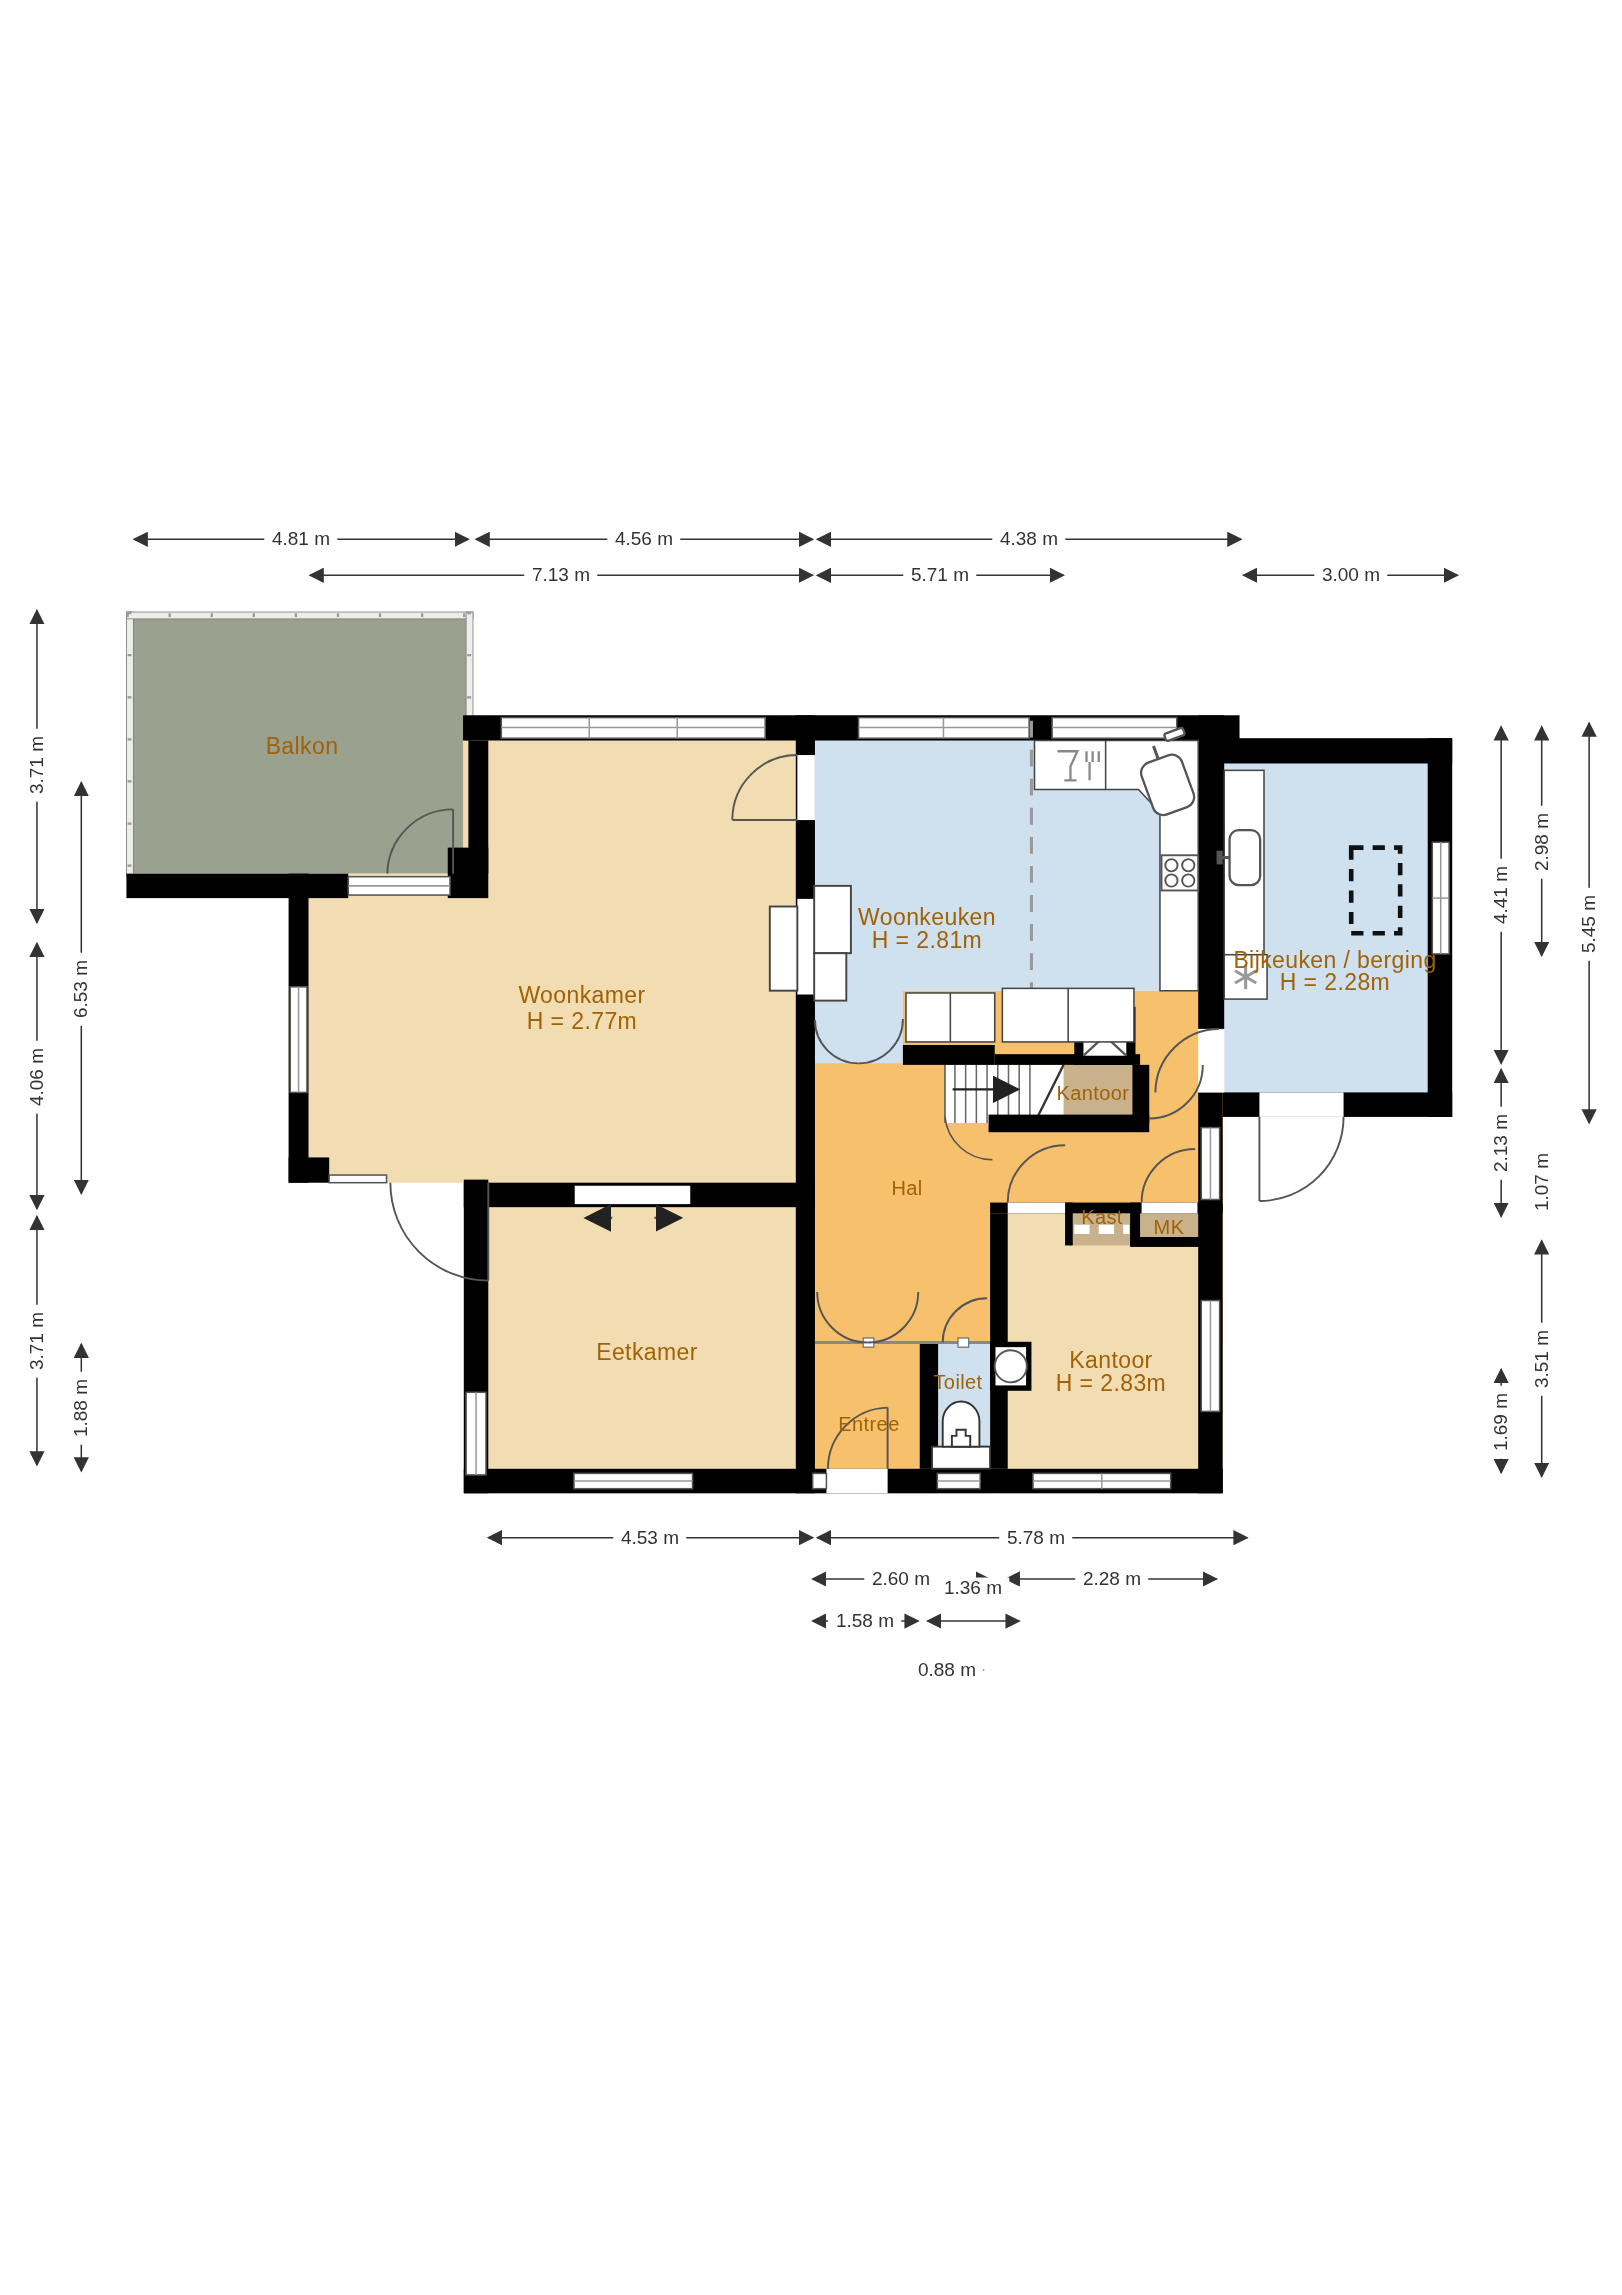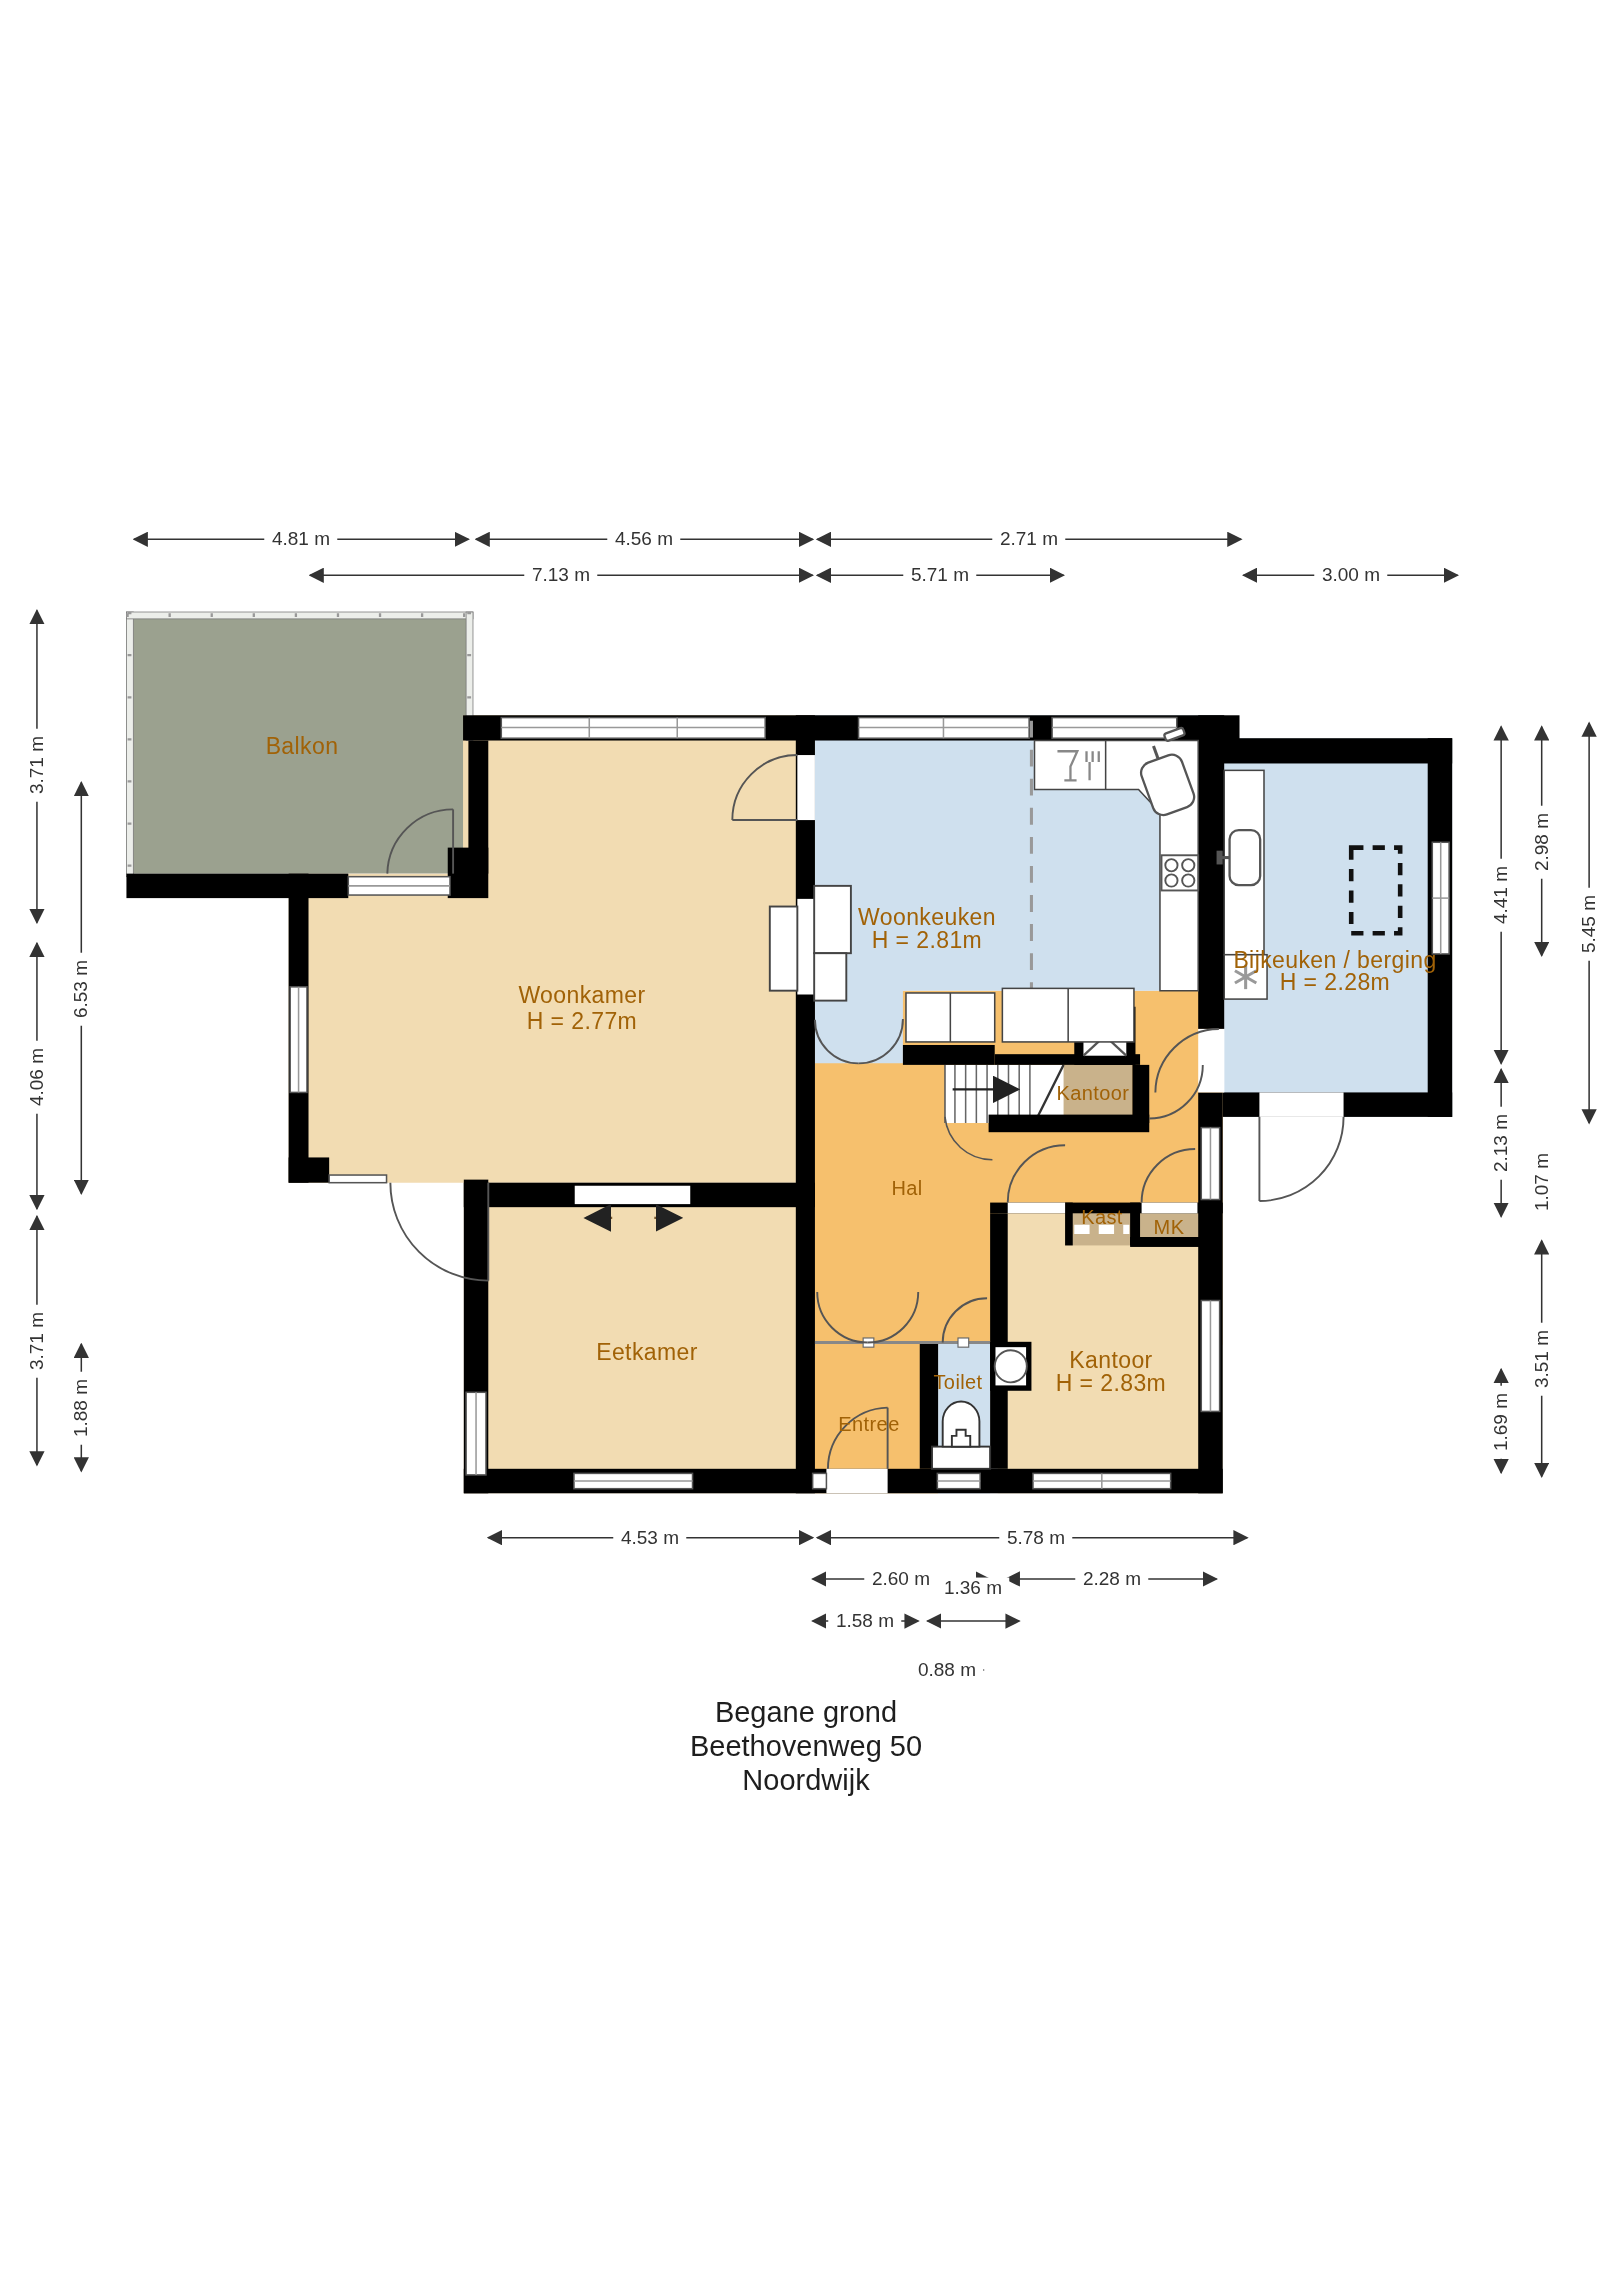--- a/index.html
+++ b/index.html
@@ -281,21 +281,21 @@
     <line x1="1062" y1="2064" x2="1293" y2="2064" marker-start="url(#ah)" marker-end="url(#ah)"></line>
     <line x1="1315" y1="2064" x2="1590" y2="2064" marker-start="url(#ah)" marker-end="url(#ah)"></line>
     <line x1="1062" y1="2119" x2="1200" y2="2119" marker-start="url(#ah)" marker-end="url(#ah)"></line>
     <line x1="1212" y1="2119" x2="1332" y2="2119" marker-start="url(#ah)" marker-end="url(#ah)"></line>
     <line x1="1192" y1="2183" x2="1285" y2="2183" marker-start="url(#ah)" marker-end="url(#ah)"></line>
   </g>
 </svg>
 
 <div class="dim" style="left:301px;top:539px">4.81 m</div>
 <div class="dim" style="left:644px;top:539px">4.56 m</div>
-<div class="dim" style="left:1029px;top:539px">2.71 m</div>
+<div class="dim" style="left:1029px;top:539px">4.38 m</div>
 <div class="dim" style="left:561px;top:575px">7.13 m</div>
 <div class="dim" style="left:940px;top:575px">5.71 m</div>
 <div class="dim" style="left:1351px;top:575px">3.00 m</div>
 <div class="dim v" style="left:37px;top:765px">3.71 m</div>
 <div class="dim v" style="left:37px;top:1077px">4.06 m</div>
 <div class="dim v" style="left:37px;top:1341px">3.71 m</div>
 <div class="dim v" style="left:81px;top:989px">6.53 m</div>
 <div class="dim v" style="left:81px;top:1408px">1.88 m</div>
 <div class="dim v" style="left:1501px;top:895px">4.41 m</div>
 <div class="dim v" style="left:1501px;top:1143px">2.13 m</div>
@@ -322,20 +322,15 @@
 <div class="room-label small-label" style="left:1093px;top:1093px">Kantoor</div>
 <div class="room-label small-label" style="left:907px;top:1188px">Hal</div>
 <div class="room-label small-label" style="left:1102px;top:1217px">Kast</div>
 <div class="room-label small-label" style="left:1169px;top:1227px">MK</div>
 <div class="room-label" style="left:647px;top:1352px">Eetkamer</div>
 <div class="room-label small-label" style="left:869px;top:1424px">Entree</div>
 <div class="room-label small-label" style="left:958px;top:1382px">Toilet</div>
 <div class="room-label" style="left:1111px;top:1360px">Kantoor</div>
 <div class="room-label room-sub" style="left:1111px;top:1383px">H = 2.83m</div>
 
-<div id="title-block">
-  <div>Begane grond</div>
-  <div>Beethovenweg 50</div>
-  <div>Noordwijk</div>
+
 </div>
 
-</div>
-
 
 </body></html>

